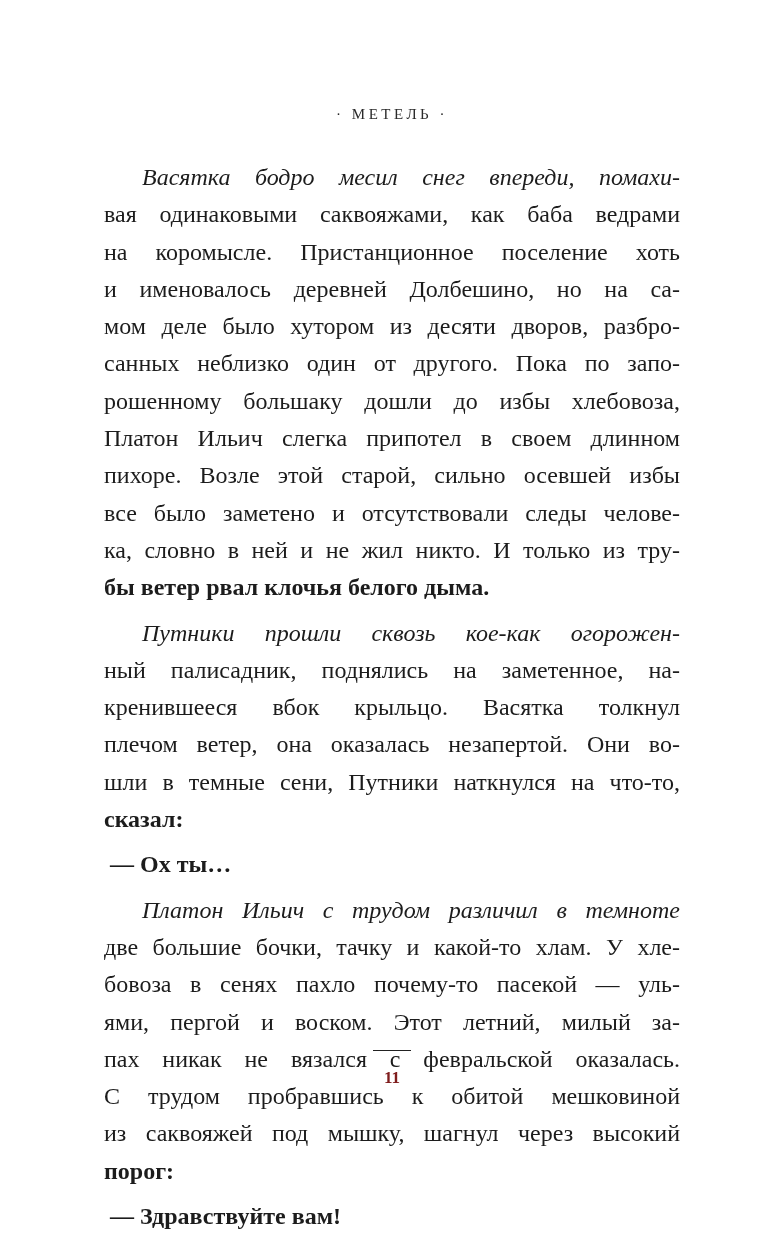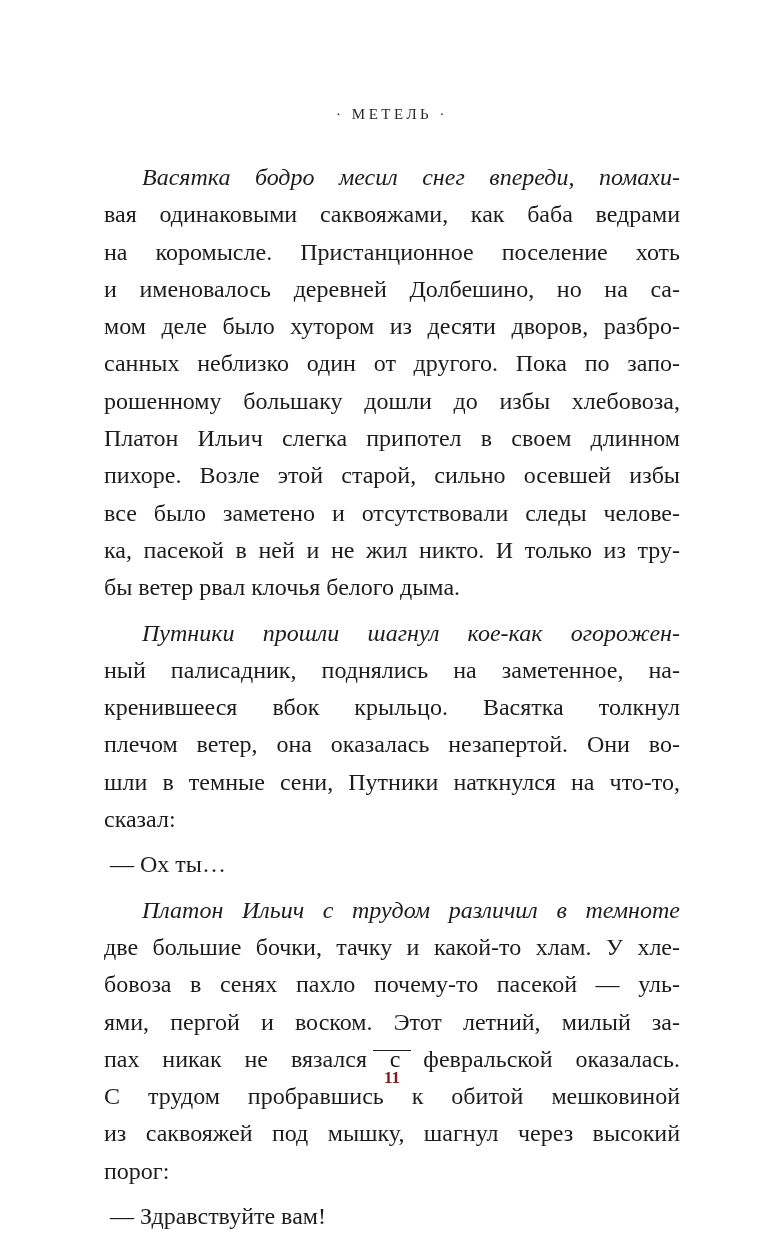--- a/index.html
+++ b/index.html
@@ -33,20 +33,21 @@
   }
   .para { }
   .line {
     text-align: justify;
     text-align-last: justify;
     white-space: normal;
   }
   .line.last {
     text-align: left;
     text-align-last: left;
+    font-weight: bold;
   }
   .line.indent { text-indent: 38px; font-style: italic; }
   .line.dialogue { text-indent: 6px; }
   .footer-rule {
     position: absolute;
     top: 1042px;
     left: 50%;
     transform: translateX(-50%);
     width: 38px;
     height: 0;
@@ -74,25 +75,25 @@
         <div class="line indent">Васятка бодро месил снег впереди, помахи-</div>
         <div class="line">вая одинаковыми саквояжами, как баба ведрами</div>
         <div class="line">на коромысле. Пристанционное поселение хоть</div>
         <div class="line">и именовалось деревней Долбешино, но на са-</div>
         <div class="line">мом деле было хутором из десяти дворов, разбро-</div>
         <div class="line">санных неблизко один от другого. Пока по запо-</div>
         <div class="line">рошенному большаку дошли до избы хлебовоза,</div>
         <div class="line">Платон Ильич слегка припотел в своем длинном</div>
         <div class="line">пихоре. Возле этой старой, сильно осевшей избы</div>
         <div class="line">все было заметено и отсутствовали следы челове-</div>
-        <div class="line">ка, пасекой в ней и не жил никто. И только из тру-</div>
+        <div class="line">ка, словно в ней и не жил никто. И только из тру-</div>
         <div class="line last">бы ветер рвал клочья белого дыма.</div>
       </div>
       <div class="para">
-        <div class="line indent">Путники прошли шагнул кое-как огорожен-</div>
+        <div class="line indent">Путники прошли сквозь кое-как огорожен-</div>
         <div class="line">ный палисадник, поднялись на заметенное, на-</div>
         <div class="line">кренившееся вбок крыльцо. Васятка толкнул</div>
         <div class="line">плечом ветер, она оказалась незапертой. Они во-</div>
         <div class="line">шли в темные сени, Путники наткнулся на что-то,</div>
         <div class="line last">сказал:</div>
       </div>
       <div class="para">
         <div class="line last dialogue">— Ох ты…</div>
       </div>
       <div class="para">

